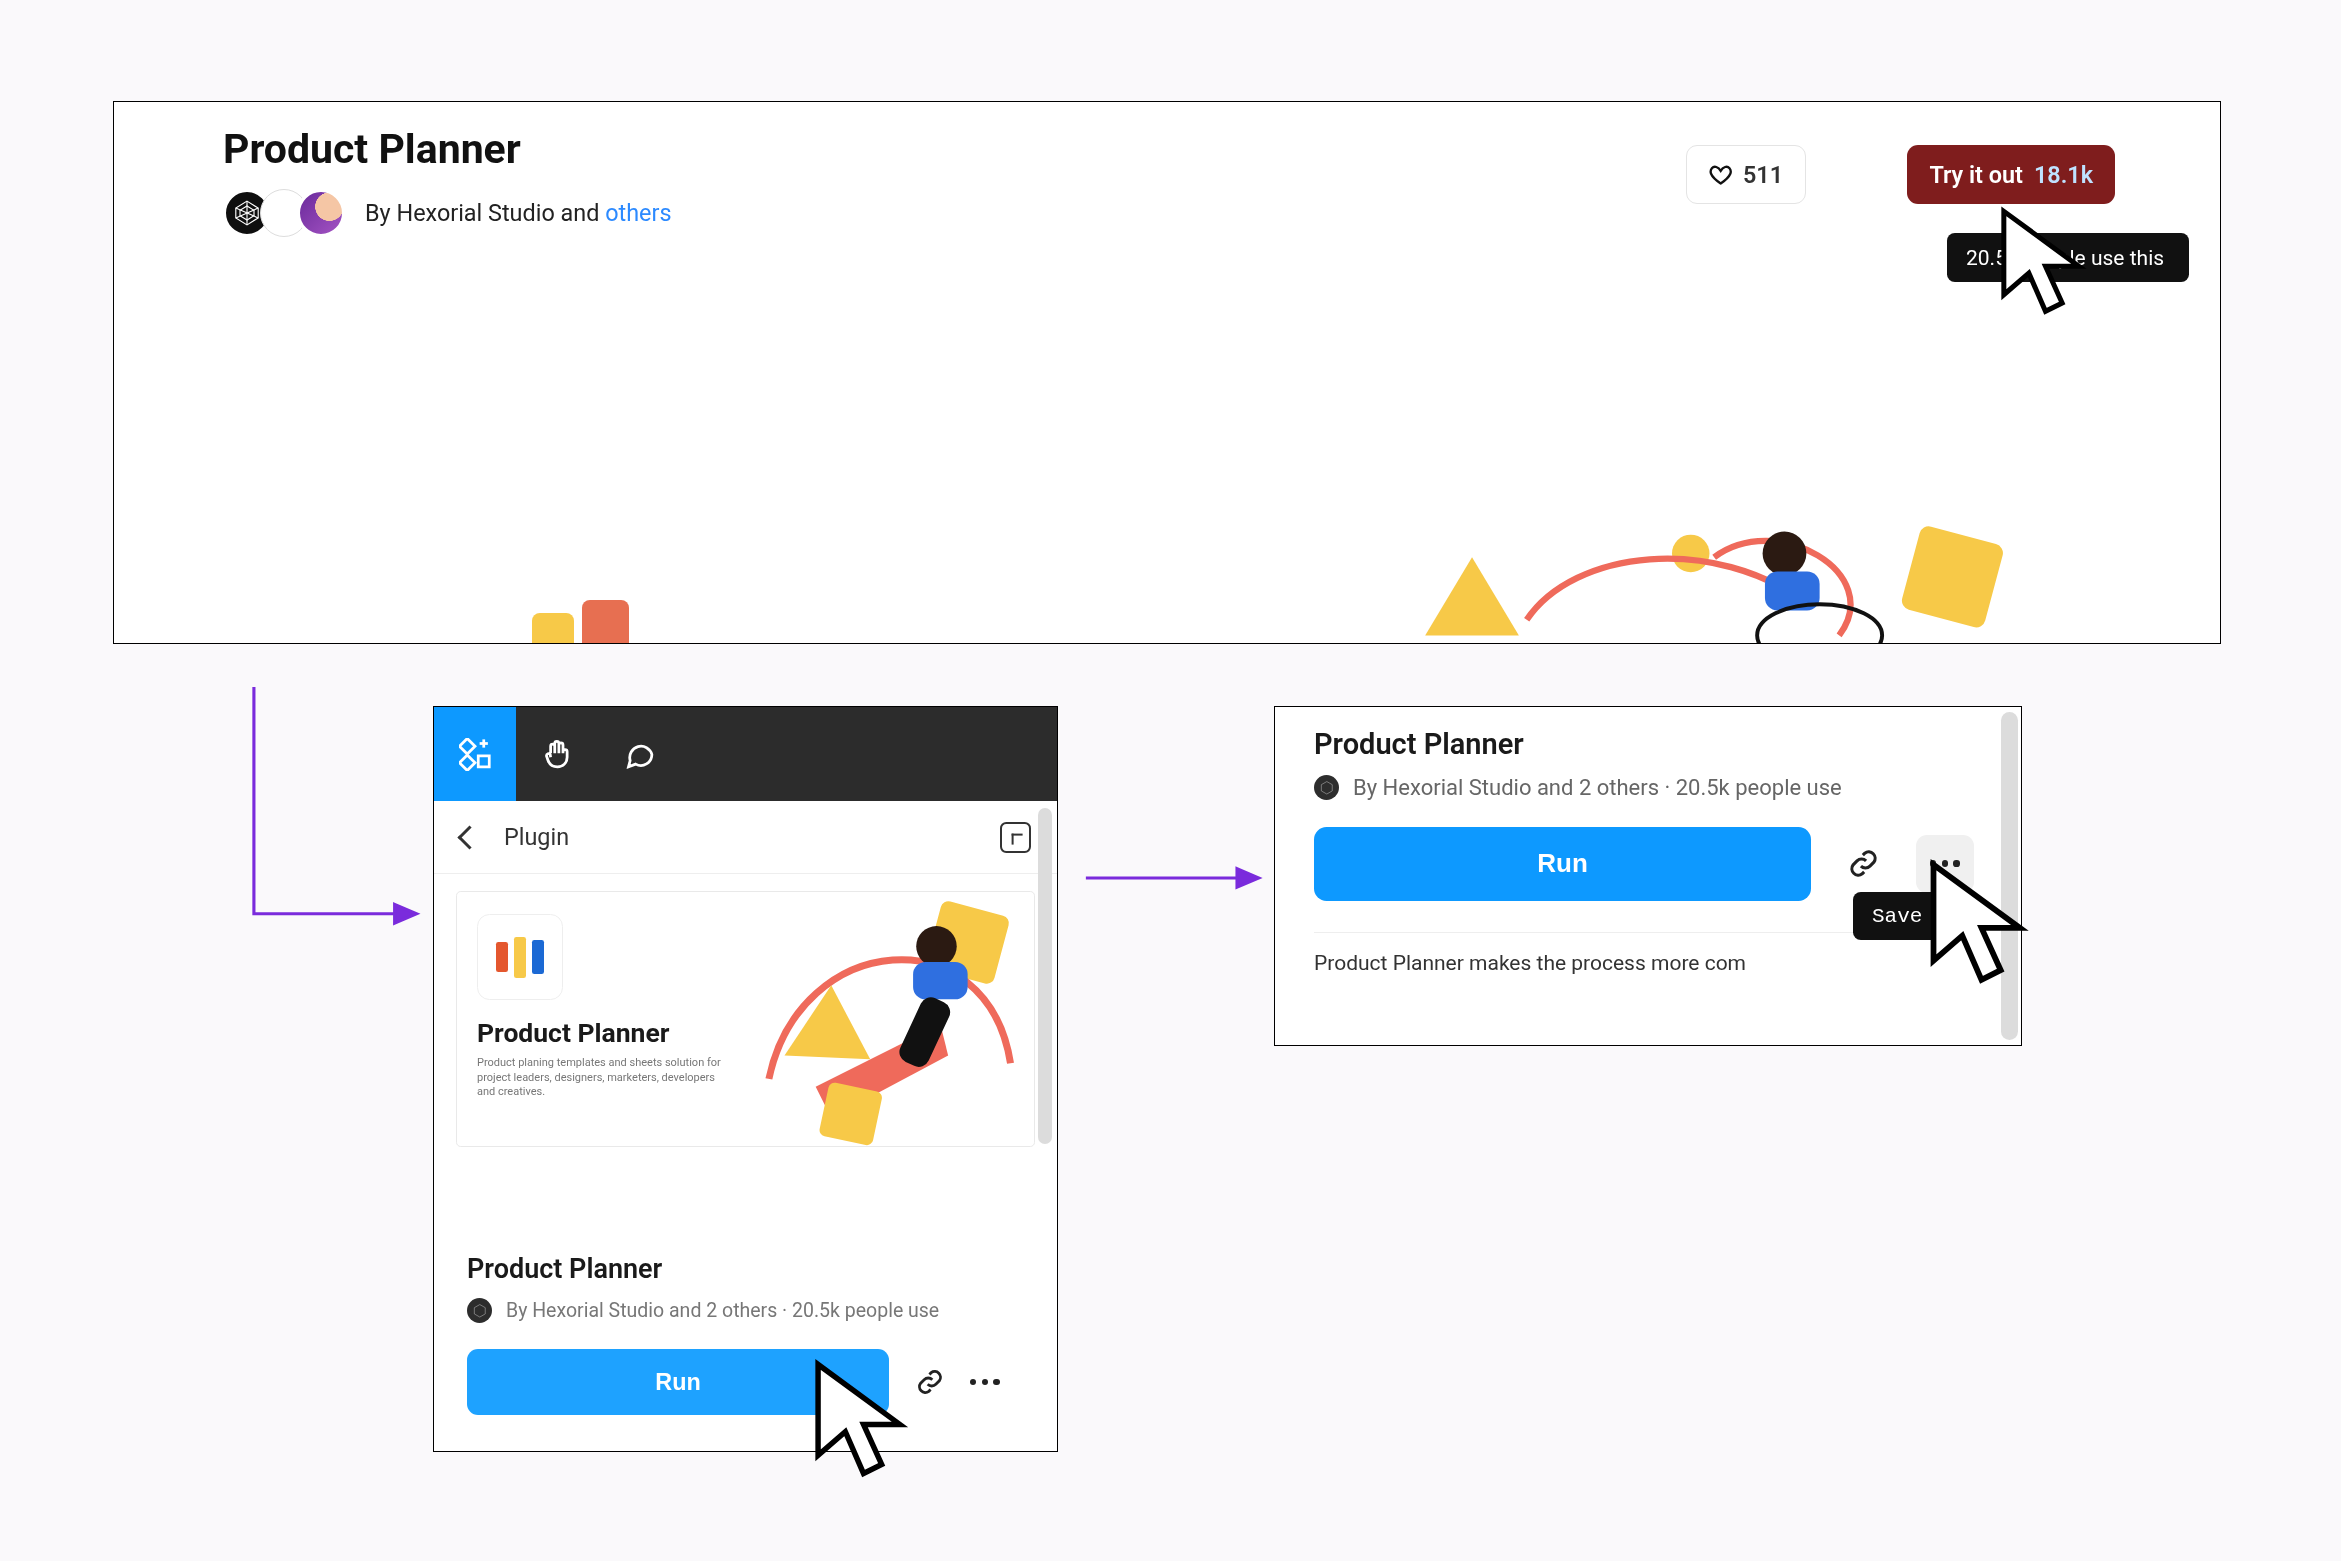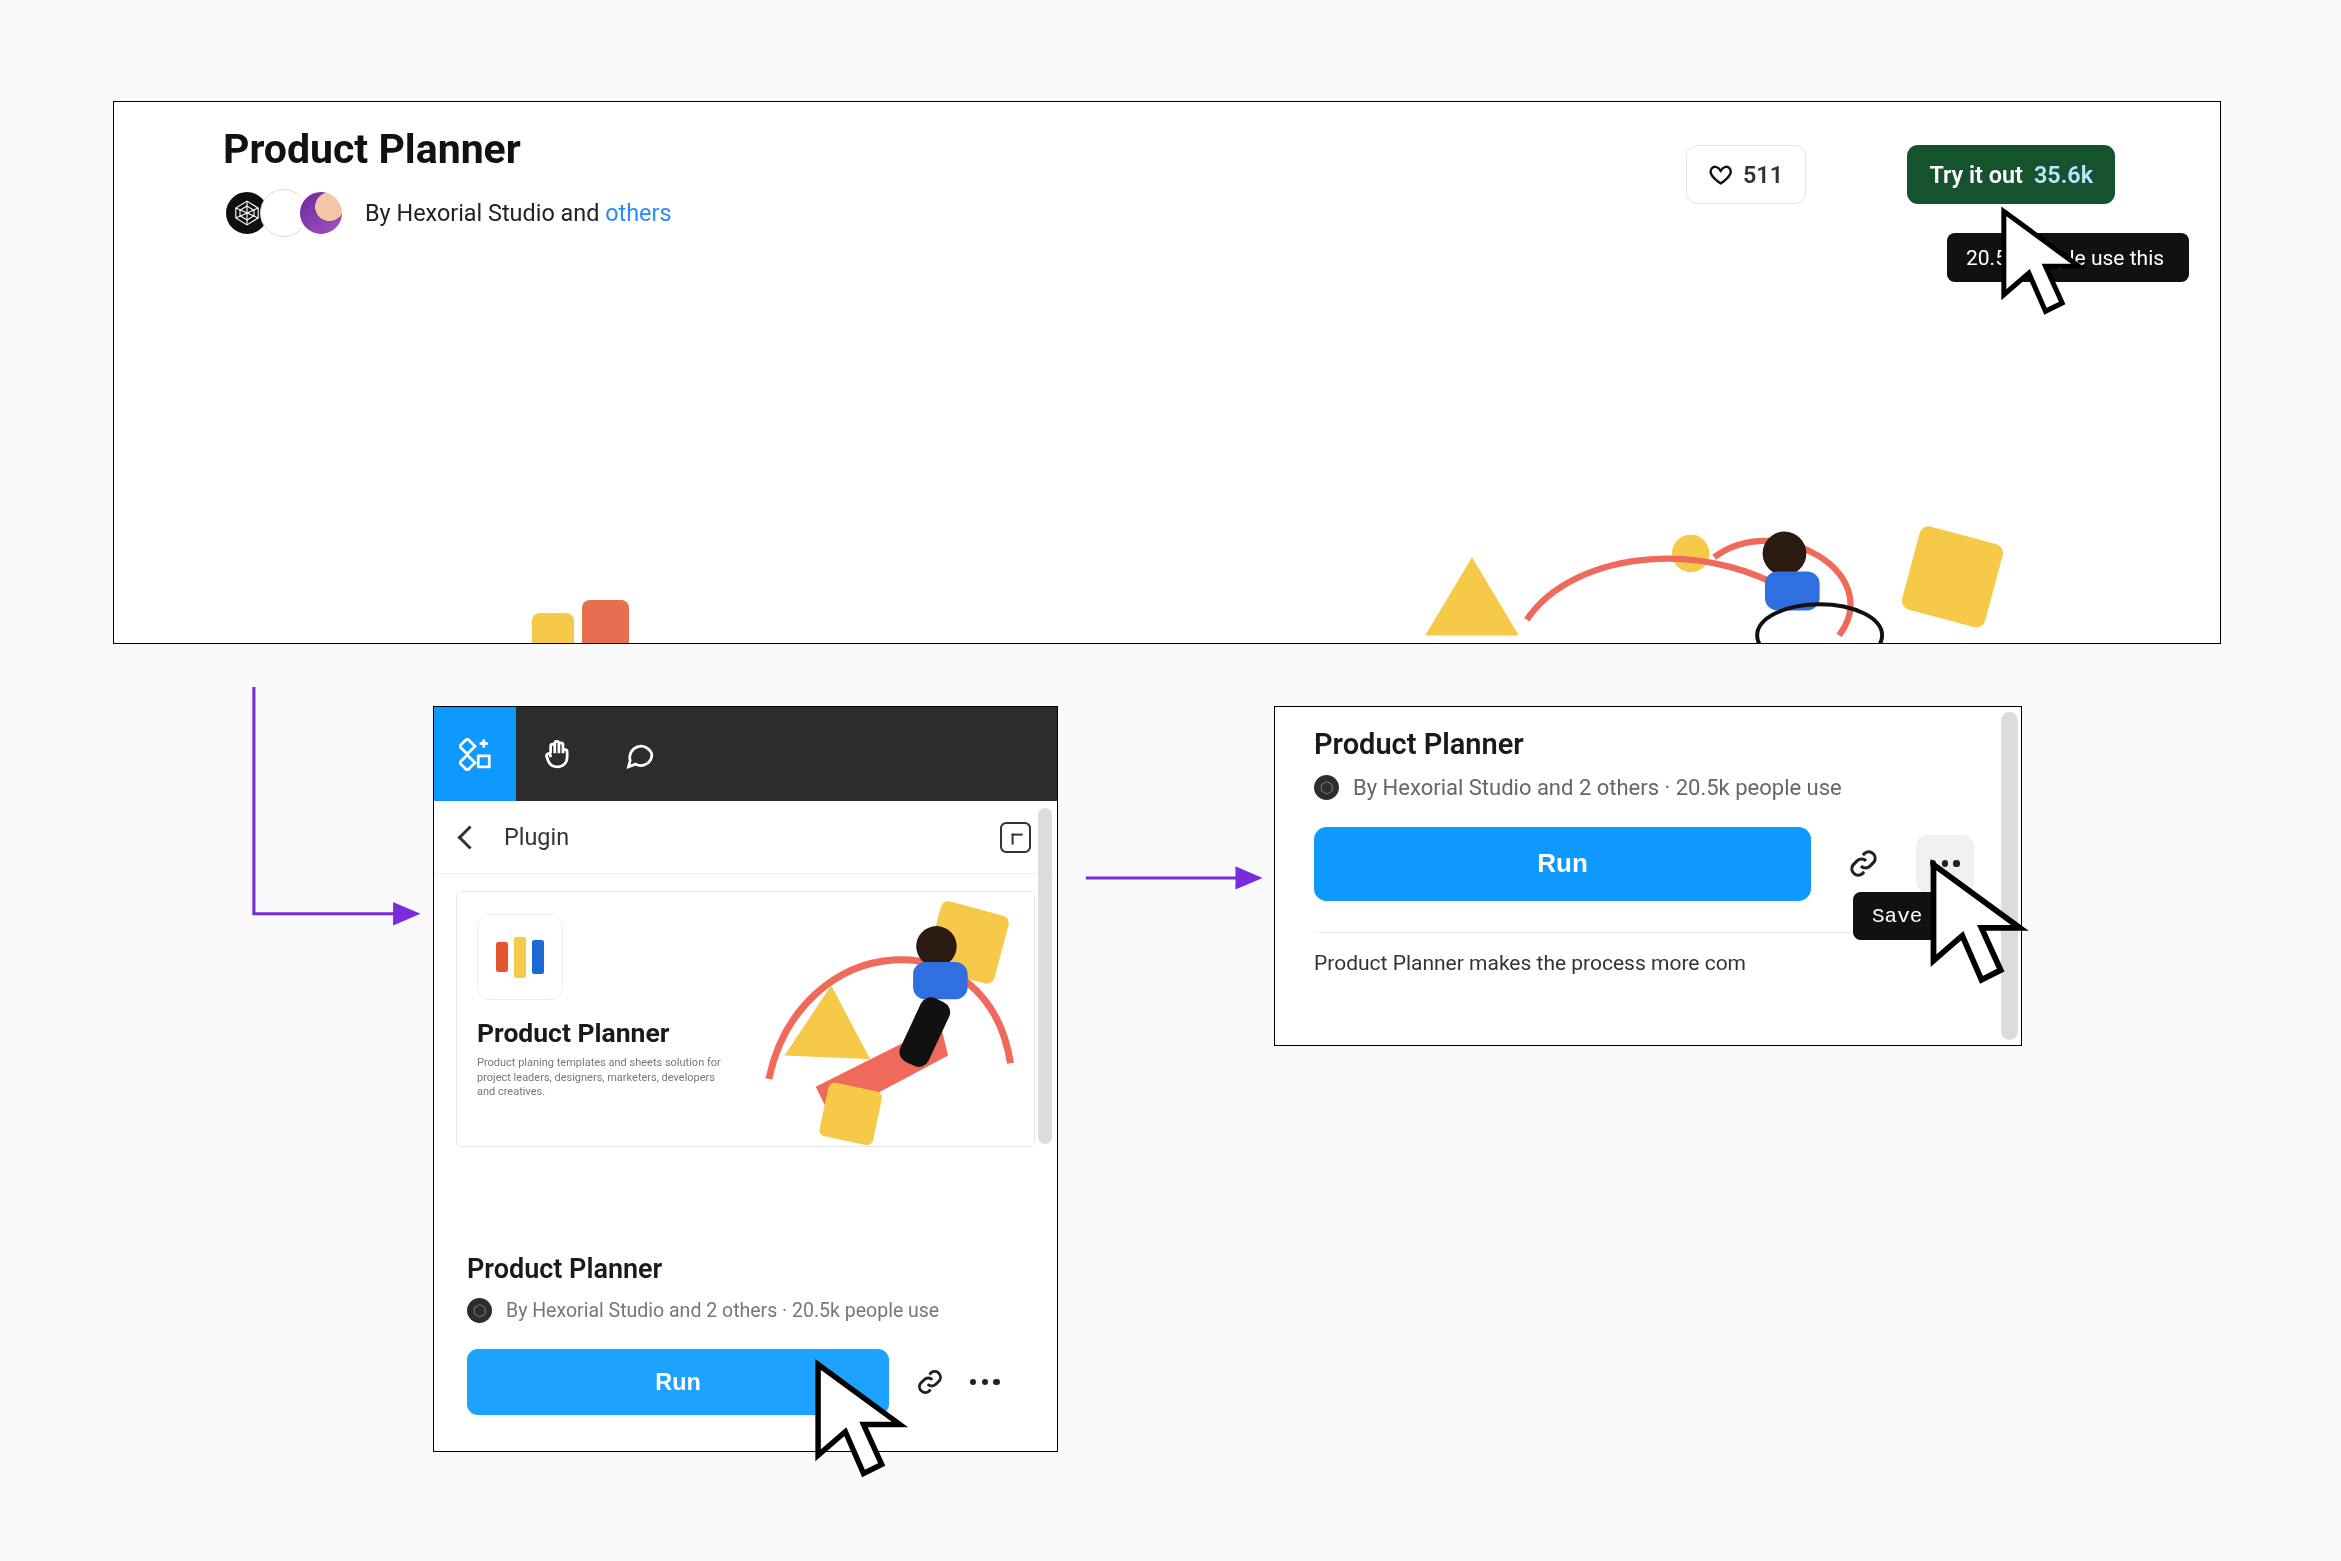--- a/index.html
+++ b/index.html
@@ -50,21 +50,21 @@
     display:inline-flex; align-items:center; gap:11px;
     height:59px; padding:0 22px; border-radius:11px;
     font-size:23.4px; font-weight:600;
   }
   .like-pill {
     position:absolute; top:43px; right:414px;
     background:#fff; border:1.6px solid #e4e4e4; color:#333;margin-left:24px;
   }
   .try-pill {
     position:absolute; top:43px; right:105px;
-    background:#14532d; color:#fff;
+    background:#7f1d1d; color:#fff;
   }
   .try-pill .count { color:#bfe2ff; font-weight:600; }
 
   .tooltip-dark {
     position:absolute; background:#111; color:#fff;
     border-radius:7.8px; padding:12.5px 19px; font-size:21px;
     white-space:nowrap;
   }
   .tooltip1 { top:131px; right:31px; width:242px; }
 
@@ -192,21 +192,21 @@
 
     <div class="pill like-pill">
       <svg width="23.4" height="23.4" viewBox="0 0 24 24" fill="none" stroke="#111" stroke-width="2.4">
           <path d="M12 21s-8-5.3-10-10.2C.7 6.3 4 3 7.5 4.1 9.3 4.7 11 6.3 12 8c1-1.7 2.7-3.3 4.5-3.9C20 3 23.3 6.3 22 10.8 20 15.7 12 21 12 21z"></path>
         </svg>
       <span>511</span>
     </div>
 
     <div class="pill try-pill">
       <span>Try it out</span>
-      <span class="count">35.6k</span>
+      <span class="count">18.1k</span>
     </div>
 
     <div class="tooltip-dark tooltip1">20.5k people use this</div>
 
     <div class="cursor" style="left:1881px;top:101px">
       <svg width="101" height="125" viewBox="0 0 60 75">
           <path d="M5 5 L5 55 L20 42 L30 65 L40 60 L30 38 L50 38 Z" fill="#fff" stroke="#000" stroke-width="3"></path>
         </svg>
     </div>
 

